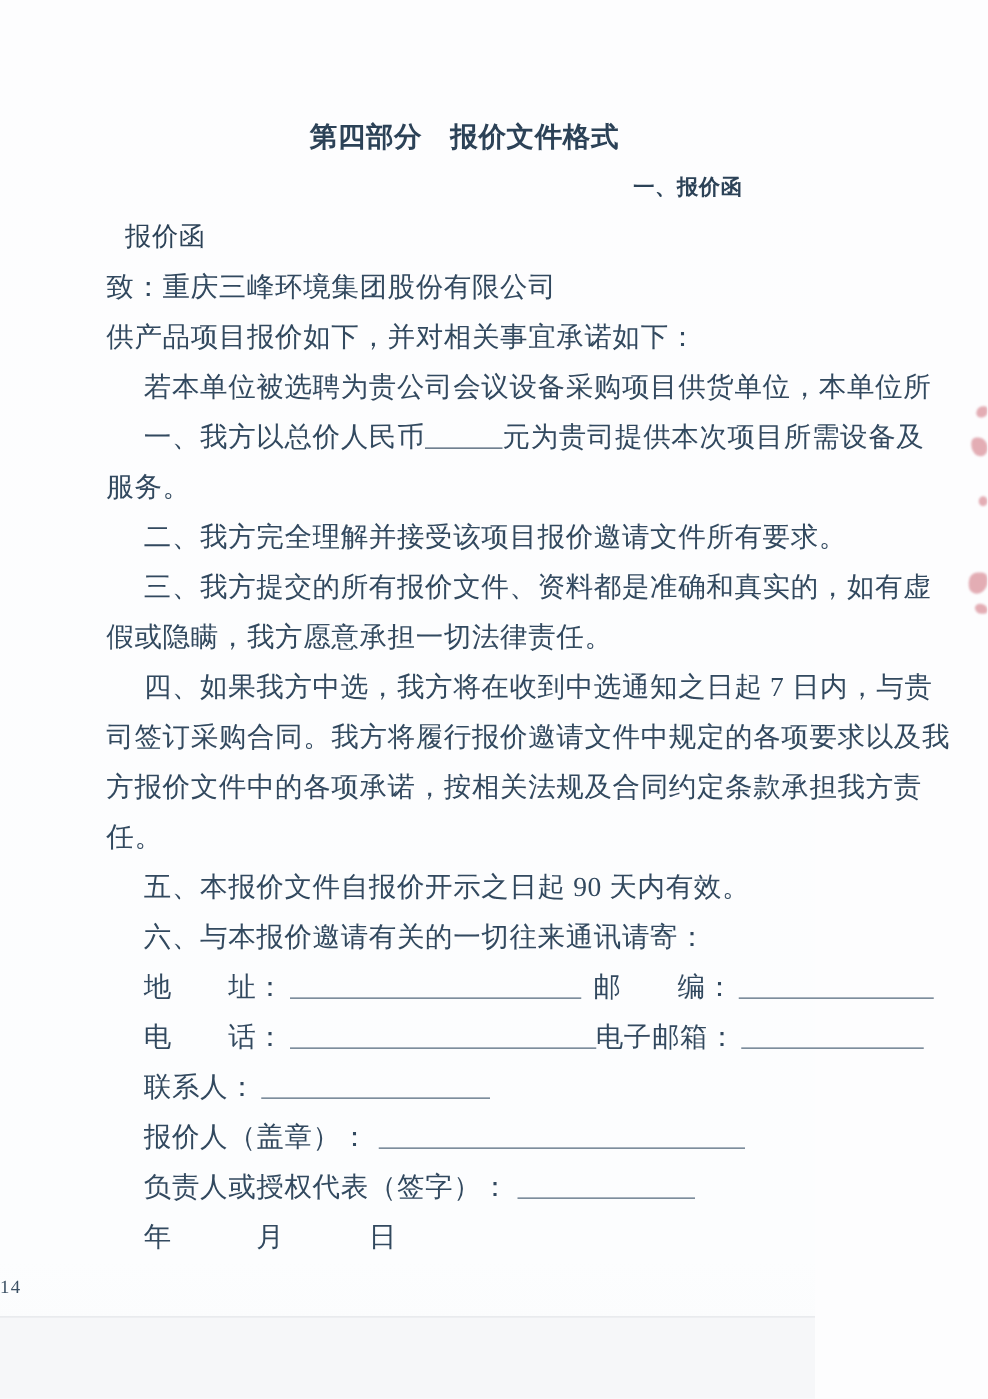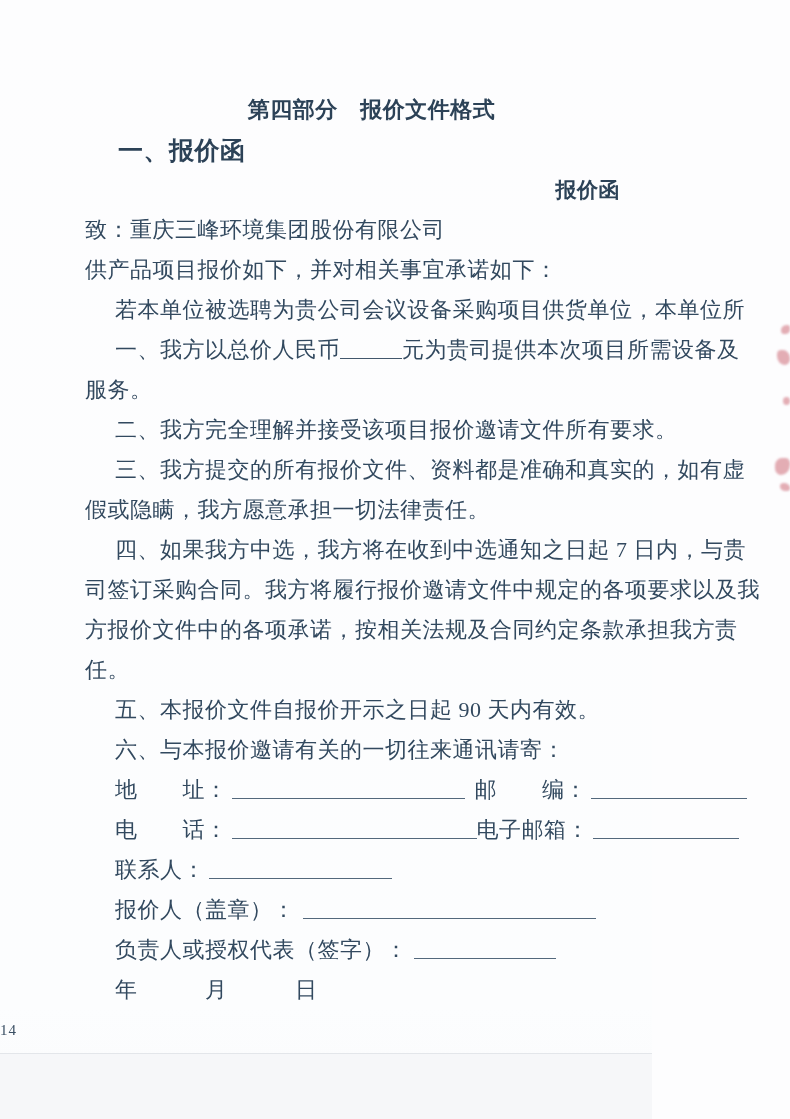--- a/index.html
+++ b/index.html
@@ -31,31 +31,32 @@
     text-align:center;
     font-family:"Liberation Sans","DejaVu Sans",sans-serif;
     font-weight:bold;
     font-size:22px;
     color:#2c4257;
     position:relative; left:32px;
   }
   .heading{
     font-family:"Liberation Sans","DejaVu Sans",sans-serif;
     font-weight:bold;
-    font-size:25px;
+    font-size:17px;
     color:#2c4257;
     padding-left:33px;
+    text-align:right;
   }
   .letter-title{
-    text-align:right;
+    text-align:left;
     font-family:"Liberation Sans","DejaVu Sans",sans-serif;
-    font-weight:bold;
+    font-weight:normal;
     font-size:21px;
     color:#2c4257;
-    position:relative; left:26px;
+    position:relative; left:15px;
   }
   .blank{
     display:inline-block;
     width:62px; height:26px;
     border-bottom:1.6px solid #42576c;
     vertical-align:-2px;
   }
   .u{
     display:inline-block;
     height:26px;

